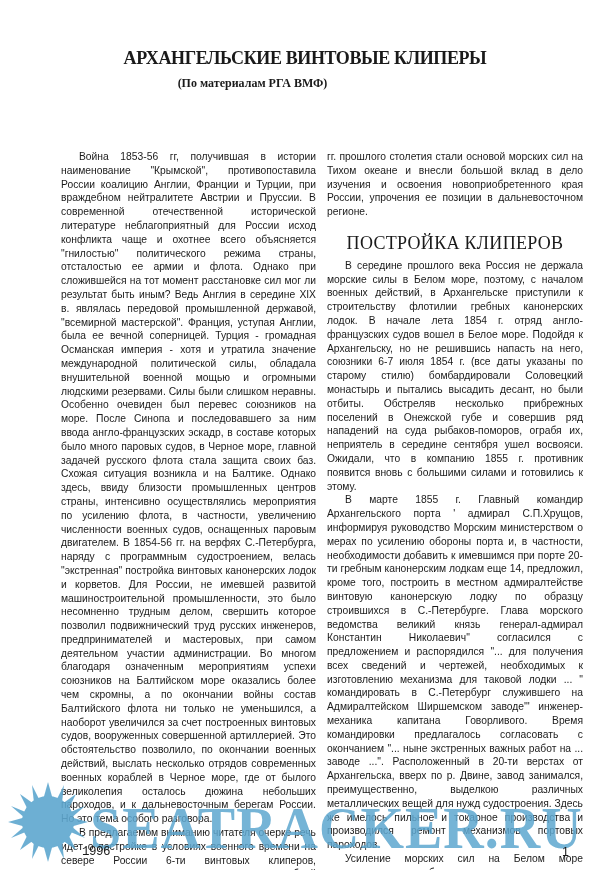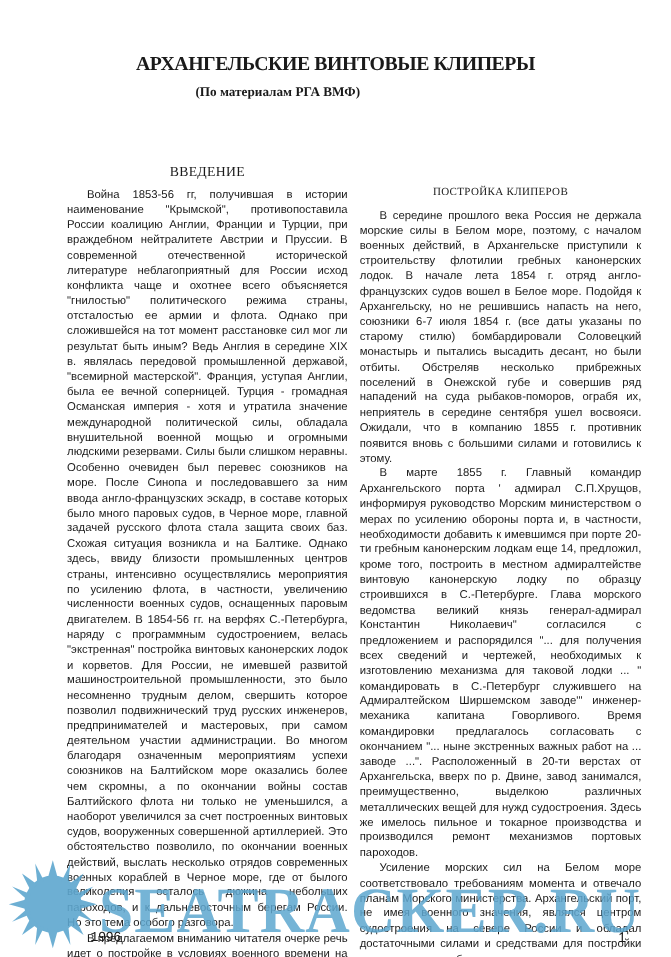--- a/index.html
+++ b/index.html
@@ -18,21 +18,21 @@
   .col {
     position: absolute; font-family: "Liberation Sans", sans-serif; font-size: 10.3px; line-height: 13.8px;
     text-align: justify; hyphens: auto;
   }
   .col-left { left: 61px; top: 150px; width: 255px; }
   .col-right { left: 327px; top: 150px; width: 256px; }
   .heading {
     font-family: "Liberation Serif", serif; font-size: 12.5px; text-align: center; letter-spacing: 0.3px;
     margin: 0 0 7px 0;
   }
-  .heading.sec2 { margin: 18px 0 8px 0; font-size: 10px; }
+  .heading.sec2 { margin: 18px 0 8px 0; font-size: 18px; }
   p { margin: 0; text-indent: 18px; }
   p.cont { text-indent: 0; }
   .footer-year {
     position: absolute; left: 82px; top: 845px; font-family: Liberation Mono, monospace; font-size: 12.5px; letter-spacing: -0.5px;
   }
   .footer-page {
     position: absolute; left: 562px; top: 845px; font-family: "Liberation Sans", sans-serif; font-size: 12.5px;
   }
   .watermark {
     position: absolute; left: 0; top: 770px; width: 610px; height: 100px; pointer-events: none;
@@ -43,26 +43,26 @@
     transform: scaleY(1.05);
   }
 </style>
 </head>
 <body>
 
 <div class="title">АРХАНГЕЛЬСКИЕ ВИНТОВЫЕ КЛИПЕРЫ</div>
 <div class="subtitle">(По материалам РГА ВМФ)</div>
 
 <div class="col col-left">
-  <div class="heading">ВВЕДЕНИЕ</div>
   <p>Война 1853-56 гг, получившая в истории наименование "Крымской", противопоставила России коалицию Англии, Франции и Турции, при враждебном нейтралитете Австрии и Пруссии. В современной отечественной исторической литературе неблагоприятный для России исход конфликта чаще и охотнее всего объясняется "гнилостью" политического режима страны, отсталостью ее армии и флота. Однако при сложившейся на тот момент расстановке сил мог ли результат быть иным? Ведь Англия в середине XIX в. являлась передовой промышленной державой, "всемирной мастерской". Франция, уступая Англии, была ее вечной соперницей. Турция - громадная Османская империя - хотя и утратила значение международной политической силы, обладала внушительной военной мощью и огромными людскими резервами. Силы были слишком неравны. Особенно очевиден был перевес союзников на море. После Синопа и последовавшего за ним ввода англо-французских эскадр, в составе которых было много паровых судов, в Черное море, главной задачей русского флота стала защита своих баз. Схожая ситуация возникла и на Балтике. Однако здесь, ввиду близости промышленных центров страны, интенсивно осуществлялись мероприятия по усилению флота, в частности, увеличению численности военных судов, оснащенных паровым двигателем. В 1854-56 гг. на верфях С.-Петербурга, наряду с программным судостроением, велась "экстренная" постройка винтовых канонерских лодок и корветов. Для России, не имевшей развитой машиностроительной промышленности, это было несомненно трудным делом, свершить которое позволил подвижнический труд русских инженеров, предпринимателей и мастеровых, при самом деятельном участии администрации. Во многом благодаря означенным мероприятиям успехи союзников на Балтийском море оказались более чем скромны, а по окончании войны состав Балтийского флота ни только не уменьшился, а наоборот увеличился за счет построенных винтовых судов, вооруженных совершенной артиллерией. Это обстоятельство позволило, по окончании военных действий, выслать несколько отрядов современных военных кораблей в Черное море, где от былого великолепия осталось дюжина небольших пароходов, и к дальневосточным берегам России. Но это тема особого разговора.</p>
   <p>В предлагаемом вниманию читателя очерке речь идет о постройке в условиях военного времени на севере России 6-ти винтовых клиперов, родоначальников нового класса военных кораблей русского флота, существовавшего до 1892 г. Эти небольшие парусно-паровые суда, по месту постройки иногда называвшиеся "архангельскими клиперами", вместе с балтийскими винтовыми корветами в конце 50-х - начале 60-х</p>
 </div>
 
 <div class="col col-right">
+  <p class="cont">гг. прошлого столетия стали основой морских сил на Тихом океане и внесли большой вклад в дело изучения и освоения новоприобретенного края России, упрочения ее позиции в дальневосточном регионе.</p>
   <div class="heading sec2">ПОСТРОЙКА КЛИПЕРОВ</div>
   <p>В середине прошлого века Россия не держала морские силы в Белом море, поэтому, с началом военных действий, в Архангельске приступили к строительству флотилии гребных канонерских лодок. В начале лета 1854 г. отряд англо-французских судов вошел в Белое море. Подойдя к Архангельску, но не решившись напасть на него, союзники 6-7 июля 1854 г. (все даты указаны по старому стилю) бомбардировали Соловецкий монастырь и пытались высадить десант, но были отбиты. Обстреляв несколько прибрежных поселений в Онежской губе и совершив ряд нападений на суда рыбаков-поморов, ограбя их, неприятель в середине сентября ушел восвояси. Ожидали, что в компанию 1855 г. противник появится вновь с большими силами и готовились к этому.</p>
   <p>В марте 1855 г. Главный командир Архангельского порта ' адмирал С.П.Хрущов, информируя руководство Морским министерством о мерах по усилению обороны порта и, в частности, необходимости добавить к имевшимся при порте 20-ти гребным канонерским лодкам еще 14, предложил, кроме того, построить в местном адмиралтействе винтовую канонерскую лодку по образцу строившихся в С.-Петербурге. Глава морского ведомства великий князь генерал-адмирал Константин Николаевич" согласился с предложением и распорядился "... для получения всех сведений и чертежей, необходимых к изготовлению механизма для таковой лодки ... " командировать в С.-Петербург служившего на Адмиралтейском Ширшемском заводе'" инженер-механика капитана Говорливого. Время командировки предлагалось согласовать с окончанием "... ныне экстренных важных работ на ... заводе ...". Расположенный в 20-ти верстах от Архангельска, вверх по р. Двине, завод занимался, преимущественно, выделкою различных металлических вещей для нужд судостроения. Здесь же имелось пильное и токарное производства и производился ремонт механизмов портовых пароходов.</p>
   <p>Усиление морских сил на Белом море соответствовало требованиям момента и отвечало планам Морского министерства. Архангельский порт, не имея военного значения, являлся центром судостроения на севере России и обладал достаточными силами и средствами для постройки военных судов любого ранга, в том числе и паровых. Со стапеля здешнего адмиралтейства 21 мая 1853 г. был спущен первый, построенный специально как винтовой, 44-х пушечный фрегат "Палкан", а 12 декабря того же года заложен 50-ти</p>
 </div>
 
 <svg class="watermark" viewBox="0 0 610 100" xmlns="http://www.w3.org/2000/svg">
   <g fill="#5ea7cf" opacity="0.9">
     <circle cx="48" cy="52" r="26"></circle>
     <polygon points="48,12 53,30 43,30"></polygon>

